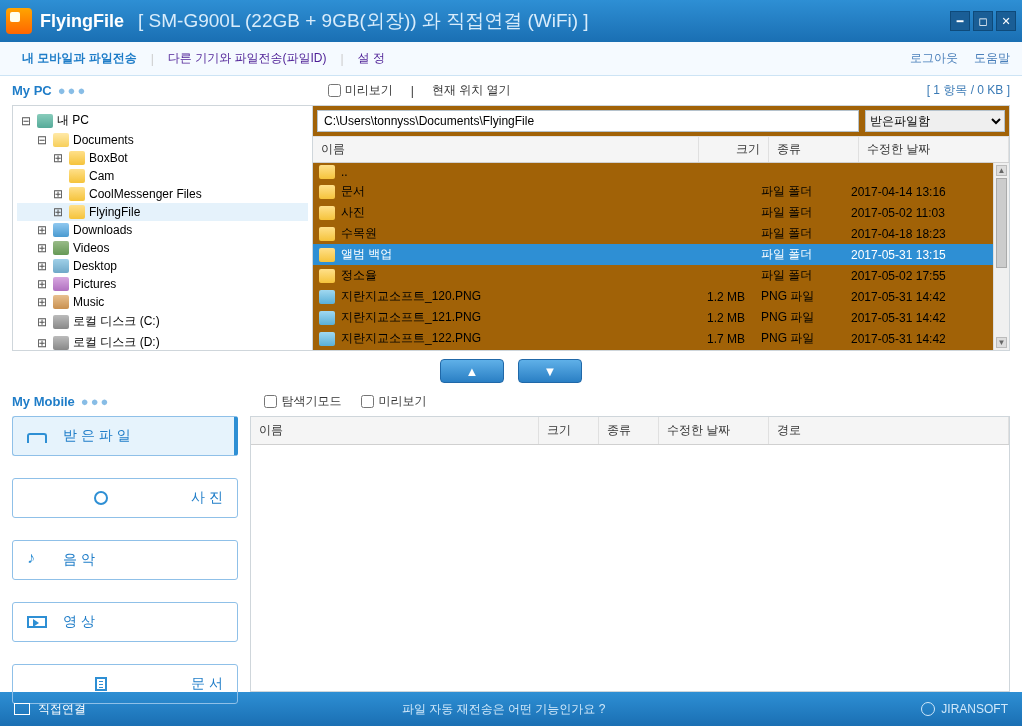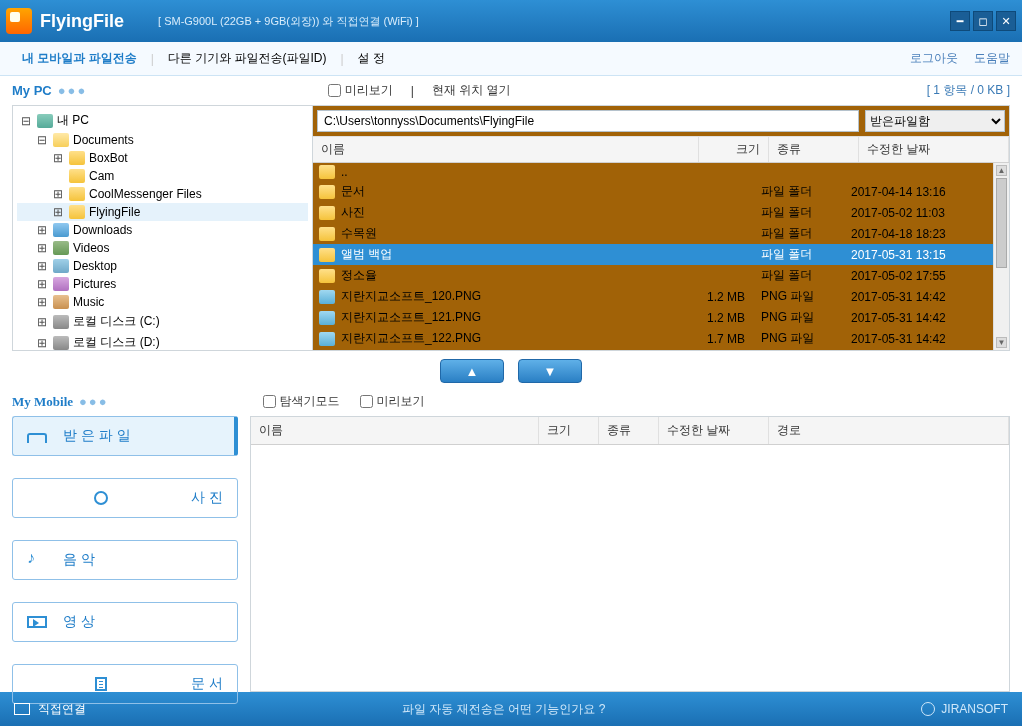--- a/index.html
+++ b/index.html
@@ -1,26 +1,26 @@
 <!DOCTYPE html>
 <html><head>
 <meta charset="utf-8">
 <style>
 * { box-sizing: border-box; margin: 0; padding: 0; }
 body { font-family: Arial, "Malgun Gothic", sans-serif; font-size: 12px; background: #fff; width: 1022px; height: 726px; overflow: hidden; display: flex; flex-direction: column; }
 .titlebar { background: linear-gradient(#2e8fd4, #1a6fb3); color: #fff; display: flex; align-items: center; padding: 0 6px; height: 42px; }
 .titlebar .logo { width: 26px; height: 26px; background: linear-gradient(#ffa500,#ff6600); border-radius: 4px; margin-right: 8px; position: relative; }
 .titlebar .logo::after { content:""; position:absolute; top:4px; left:4px; width:10px; height:10px; background:#ffe; border-radius:2px; }
 .titlebar .app-title { font-size: 18px; font-weight: bold; margin-right: 14px; }
-.titlebar .conn-info { font-size: 11px; color: #d8ecfb; margin-left: 20px; }
+.titlebar .conn-info { font-size: 19px; color: #d8ecfb; }
 .titlebar .spacer { flex: 1; }
 .win-controls { display: flex; gap: 3px; }
 .win-btn { width: 20px; height: 20px; background: #1a5e96; border:1px solid #0e4a7a; color:#fff; display:flex; align-items:center; justify-content:center; font-size:11px; cursor:pointer; }
 .menubar { background: #f5faff; border-bottom:1px solid #cde4f5; padding: 4px 12px; display:flex; align-items:center; color:#5a6b78; }
-.menubar .menu-item { padding: 4px 10px; cursor:pointer; color:#000000; }
+.menubar .menu-item { padding: 4px 10px; cursor:pointer; color:#4c1d95; }
 .menubar .menu-item.active { color:#1f7dc8; font-weight:bold; }
 .menubar .sep { color:#ccc; margin: 0 4px; }
 .menubar .right { margin-left:auto; display:flex; gap:16px; color:#4a7fba; }
 .menubar .right span { cursor:pointer; }
 .section-header { display:flex; align-items:center; padding: 6px 12px; color:#1f7dc8; font-size:13px; font-weight:bold; background:#fff; }
 .section-header .dots { margin-left:6px; letter-spacing:2px; color:#88bde6; }
 .pc-toolbar { display:flex; align-items:center; margin-left:auto; font-weight:normal; color:#333; gap:18px; font-size:12px;}
 .pc-toolbar label { display:flex; align-items:center; gap:4px; cursor:pointer;}
 .pc-toolbar .status { color:#3a7ab5; }
 .panes { display:flex; border:1px solid #cfd6db; margin: 0 12px; height:246px; }
@@ -51,21 +51,21 @@
 .file-row.selected { background:#2e8fd4; color:#fff; }
 .file-row .ico { width:16px; height:14px; margin:0 6px; display:inline-block; }
 .ico.fldr { background:linear-gradient(#ffe08a,#f5c33b); border-radius:2px; }
 .ico.png { background:linear-gradient(#a0d8f0,#5ab0d8); border-radius:2px; }
 .file-row .n{flex:1;padding-left:0}.file-row .s{width:70px;text-align:right;padding-right:8px}.file-row .t{width:90px;padding-left:8px}.file-row .d{width:150px;padding-left:8px}
 .scrollbar-fake { width:16px; background:#f0f0f0; border-left:1px solid #ddd; position:relative;}
 .transfer-btns { display:flex; justify-content:center; gap:14px; padding:8px 0; }
 .tbtn { width:64px; height:24px; background:linear-gradient(#5fb0e8,#2a7fc4); border:1px solid #2068a8; border-radius:4px; color:#fff; display:flex; align-items:center; justify-content:center; cursor:pointer; font-size:13px;}
 .mobile-section { display:flex; margin:0 12px; gap:12px; flex:1; min-height:270px; }
 .mobile-nav { width:226px; display:flex; flex-direction:column; gap:22px; }
-.mobile-header { color:#1f7dc8; font-weight:bold; font-size:13px; padding:2px 0 6px; display:flex; align-items:center;font-family:Liberation Serif, serif;}
+.mobile-header { color:#1f7dc8; font-weight:bold; font-size:13px; padding:2px 0 6px; display:flex; align-items:center;}
 .mobile-header .dots{margin-left:6px;letter-spacing:2px;color:#88bde6;}
 .mnav-btn { border:1px solid #8fc0e8; border-radius:3px; padding:10px 14px; display:flex; align-items:center; gap:16px; color:#1f7dc8; cursor:pointer; font-size:14px; position:relative; }
 .mnav-btn.active { background:#e6f3fc; border-right:4px solid #2e8fd4; }
 .mnav-btn .mi { width:20px; height:16px; display:inline-block; }
 .mi.inbox{border:2px solid #2e8fd4;border-radius:3px 3px 0 0;border-bottom:none;height:10px;position:relative;top:2px;}
 .mi.cam{border:2px solid #2e8fd4;border-radius:50%;width:14px;height:14px;margin:auto;}
 .mi.note{position:relative}.mi.note::before{content:"♪";color:#2e8fd4;font-size:16px;position:absolute;top:-3px;}
 .mi.vid2{border:2px solid #2e8fd4;height:12px;position:relative}.mi.vid2::after{content:"";position:absolute;left:4px;top:1px;border-left:6px solid #2e8fd4;border-top:4px solid transparent;border-bottom:4px solid transparent;}
 .mi.doc{border:2px solid #2e8fd4;height:14px;width:12px;margin:auto;position:relative}.mi.doc::after{content:"";position:absolute;top:2px;left:2px;right:2px;height:1px;background:#2e8fd4;box-shadow:0 3px 0 #2e8fd4,0 6px 0 #2e8fd4;}
 .mi.clock{border:2px solid #2e8fd4;border-radius:50%;width:14px;height:14px;margin:auto;position:relative}.mi.clock::after{content:"";position:absolute;top:2px;left:5px;width:1px;height:5px;background:#2e8fd4;}

